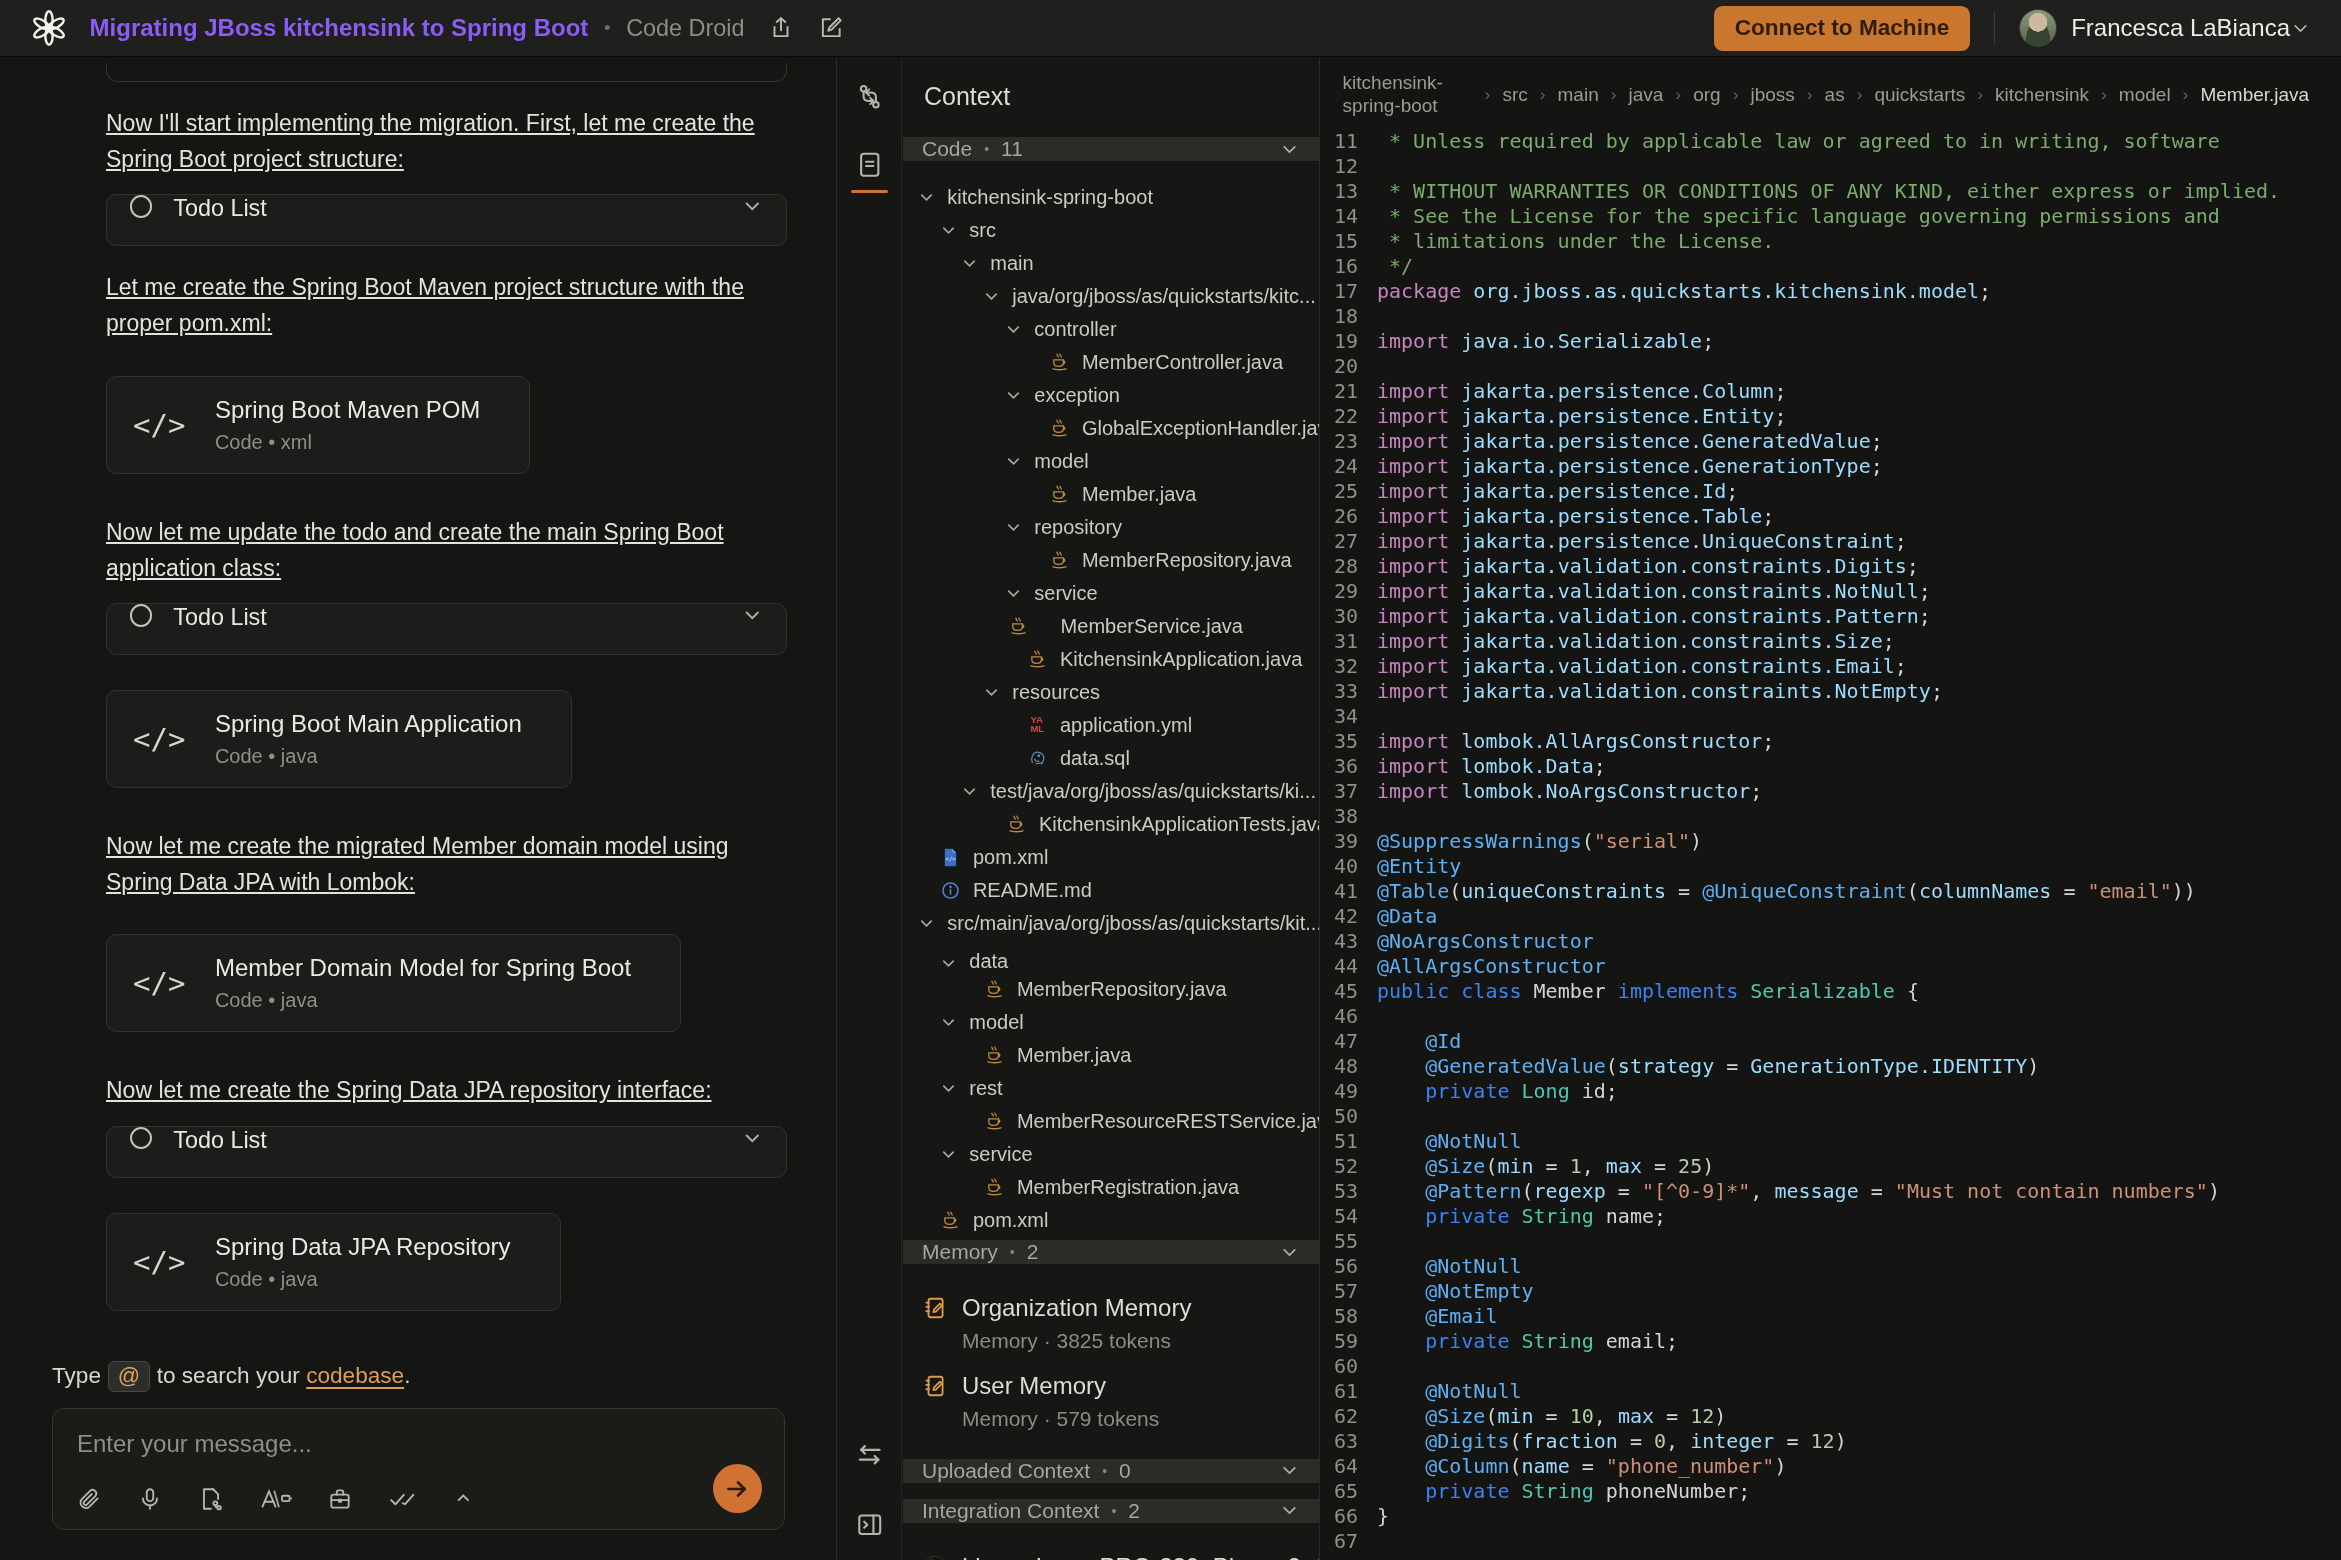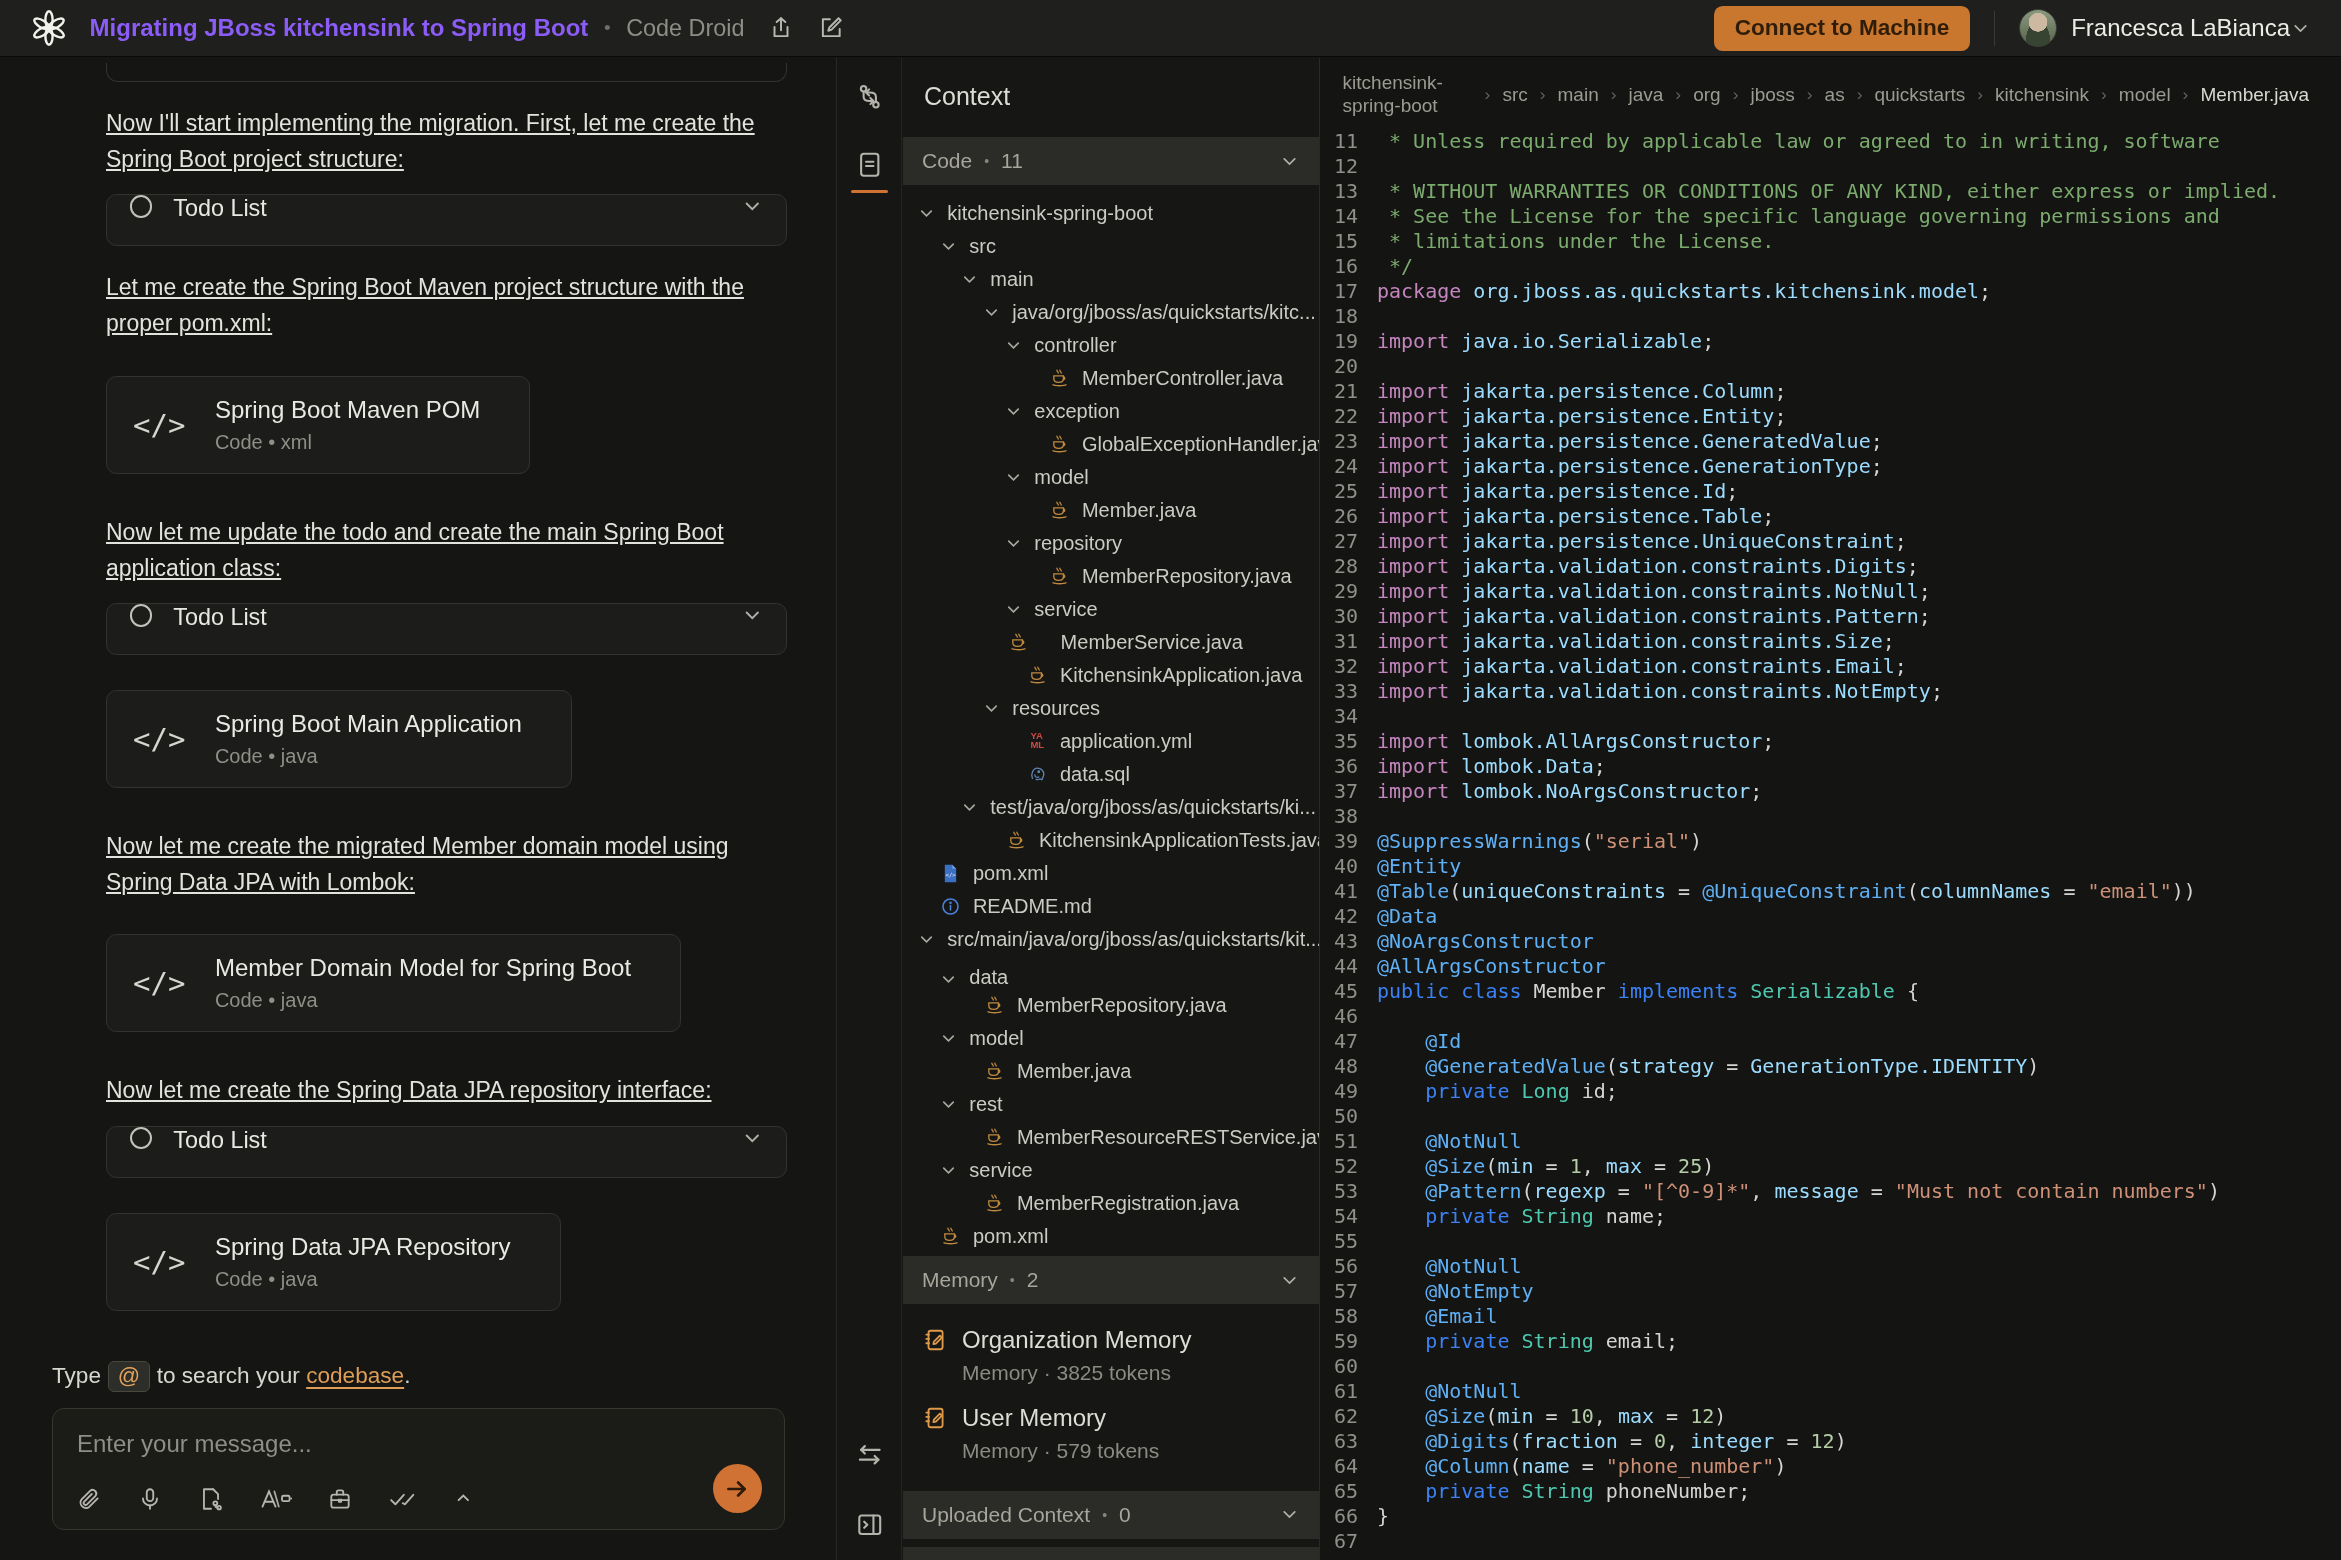--- a/index.html
+++ b/index.html
@@ -47,21 +47,21 @@
   .send-btn { position:absolute; right:22.6px; bottom:15.6px; width:49px; height:49px; border-radius:50%; background:#cf7233; border:none; display:flex; align-items:center; justify-content:center; cursor:pointer; }
 
   
   .mid { position:absolute; top:58px; left:838px; width:482px; bottom:0; background:#161614; border-right:0.9px solid #2a2a25; }
   .rail { position:absolute; top:0; left:0; width:64px; bottom:0; border-right:0.9px solid #242420; display:flex; flex-direction:column; align-items:center; padding-top:24px; gap:38px; }
   .rail-ic { color:#b4b4ac; cursor:pointer; position:relative; }
   .rail-ic.active::after { content:""; position:absolute; left:-3.5px; right:-3.5px; bottom:-14px; height:2.6px; background:#cf7233; border-radius:1.7px; }
   .rail-bottom { position:absolute; bottom:21px; left:0; width:64px; display:flex; flex-direction:column; align-items:center; gap:40px; }
   .ctx { position:absolute; top:0; left:65px; right:0; bottom:0; overflow:hidden; }
   .ctx-title { font-size:25px; color:#dcdcd5; padding:24px 21px 26px; }
-  .sec-head { height:48px; background:#2b2b27; display:flex; align-items:center; padding:0 19px; cursor:pointer; margin-bottom:8px; }
+  .sec-head { height:24px; background:#2b2b27; display:flex; align-items:center; padding:0 19px; cursor:pointer; margin-bottom:16px; }
   .sec-label { font-size:21px; color:#a6a69c; }
   .sec-dot { font-size:14px; color:#85857b; margin:0 12px; }
   .sec-count { font-size:21px; color:#a6a69c; }
   .sec-head .chev { margin-left:auto; }
   .tree { padding:3.5px 0; }
   .trow { height:33px; display:flex; align-items:center; gap:11.3px; white-space:nowrap; overflow:hidden; cursor:pointer; }
   .trow .tchev { flex:none; color:#a8a8a0; }
   .tlabel { font-size:20px; color:#cbcbc4; }
   .ticon { flex:none; width:22.6px; height:22.6px; display:flex; align-items:center; justify-content:center; }
   .yamlic { font-size:9.5px; line-height:8.7px; font-weight:700; color:#cf4a42; letter-spacing:0; }

